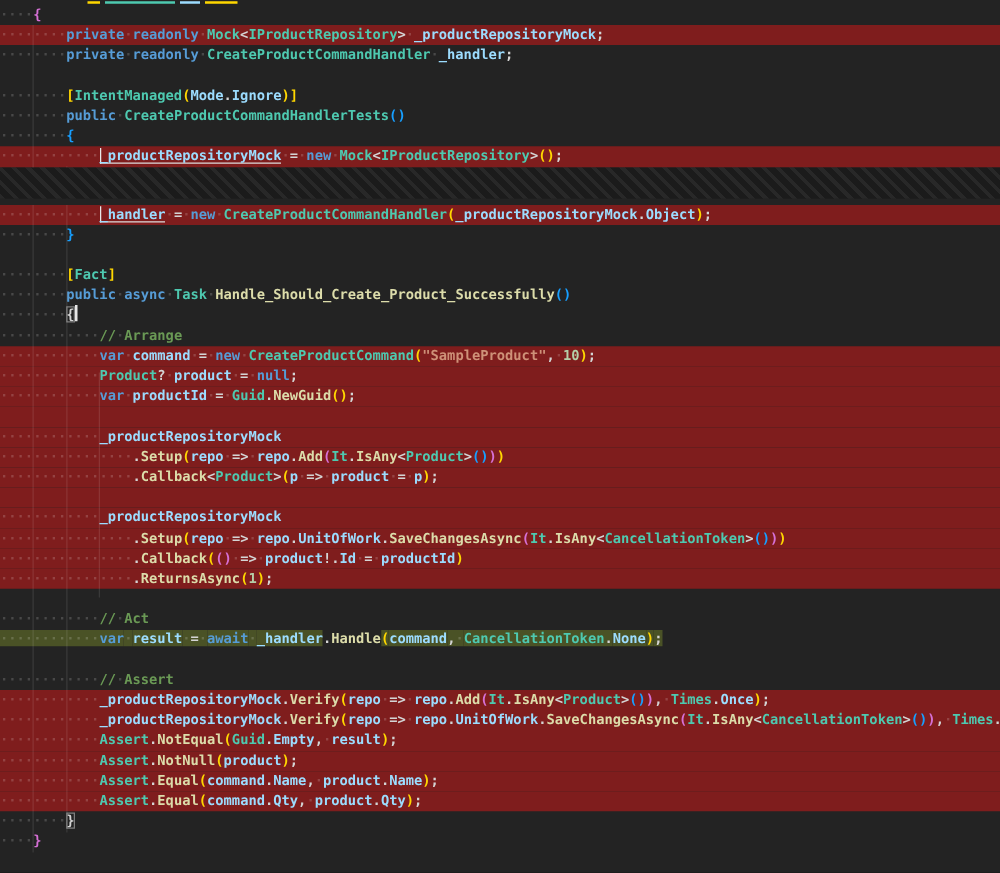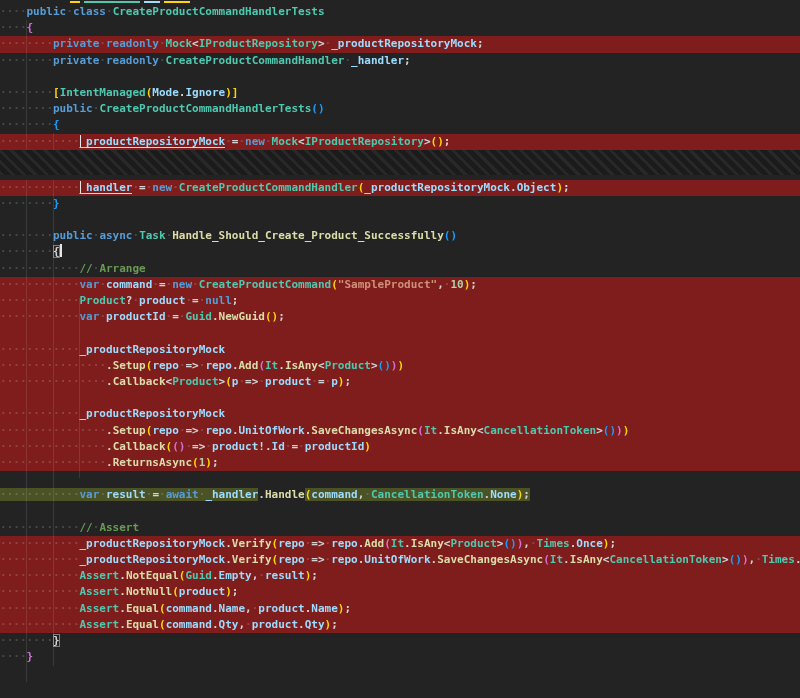--- a/index.html
+++ b/index.html
@@ -44,50 +44,51 @@
 </head>
 <body>
 
 <div id="editor">
     <div class="sliver">
       <div class="mark" style="left: 70px; width: 10px; background: rgb(255, 215, 0);"></div>
       <div class="mark" style="left: 84px; width: 56px; background: rgb(78, 201, 176);"></div>
       <div class="mark" style="left: 144px; width: 16px; background: rgb(156, 220, 254);"></div>
       <div class="mark" style="left: 164px; width: 26px; background: rgb(255, 215, 0);"></div>
     </div>
-    <div class="row"><span class="tok p"><span class="w">·</span><span class="w">·</span><span class="w">·</span><span class="w">·</span></span><span class="tok k">public</span><span class="tok p"><span class="w">·</span></span><span class="tok k">class</span><span class="tok p"><span class="w">·</span></span><span class="tok t">CreateProductCommandHandlerTests</span></div>
     <div class="row"><span class="tok p"><span class="w">·</span><span class="w">·</span><span class="w">·</span><span class="w">·</span></span><span class="tok m">{</span></div>
     <div class="row hl"><span class="tok p"><span class="w">·</span><span class="w">·</span><span class="w">·</span><span class="w">·</span><span class="w">·</span><span class="w">·</span><span class="w">·</span><span class="w">·</span></span><span class="tok k">private</span><span class="tok p"><span class="w">·</span></span><span class="tok k">readonly</span><span class="tok p"><span class="w">·</span></span><span class="tok t">Mock</span><span class="tok p">&lt;</span><span class="tok t">IProductRepository</span><span class="tok p">&gt;<span class="w">·</span></span><span class="tok v">_productRepositoryMock</span><span class="tok p">;</span></div>
     <div class="row"><span class="tok p"><span class="w">·</span><span class="w">·</span><span class="w">·</span><span class="w">·</span><span class="w">·</span><span class="w">·</span><span class="w">·</span><span class="w">·</span></span><span class="tok k">private</span><span class="tok p"><span class="w">·</span></span><span class="tok k">readonly</span><span class="tok p"><span class="w">·</span></span><span class="tok t">CreateProductCommandHandler</span><span class="tok p"><span class="w">·</span></span><span class="tok v">_handler</span><span class="tok p">;</span></div>
     <div class="row"></div>
     <div class="row"><span class="tok p"><span class="w">·</span><span class="w">·</span><span class="w">·</span><span class="w">·</span><span class="w">·</span><span class="w">·</span><span class="w">·</span><span class="w">·</span></span><span class="tok g">[</span><span class="tok t">IntentManaged</span><span class="tok g">(</span><span class="tok v">Mode</span><span class="tok p">.</span><span class="tok v">Ignore</span><span class="tok g">)]</span></div>
     <div class="row"><span class="tok p"><span class="w">·</span><span class="w">·</span><span class="w">·</span><span class="w">·</span><span class="w">·</span><span class="w">·</span><span class="w">·</span><span class="w">·</span></span><span class="tok k">public</span><span class="tok p"><span class="w">·</span></span><span class="tok t">CreateProductCommandHandlerTests</span><span class="tok u">()</span></div>
     <div class="row"><span class="tok p"><span class="w">·</span><span class="w">·</span><span class="w">·</span><span class="w">·</span><span class="w">·</span><span class="w">·</span><span class="w">·</span><span class="w">·</span></span><span class="tok u">{</span></div>
     <div class="row hl"><span class="tok p"><span class="w">·</span><span class="w">·</span><span class="w">·</span><span class="w">·</span><span class="w">·</span><span class="w">·</span><span class="w">·</span><span class="w">·</span><span class="w">·</span><span class="w">·</span><span class="w">·</span><span class="w">·</span></span><span class="tok v dc">_productRepositoryMock</span><span class="tok p"><span class="w">·</span>=<span class="w">·</span></span><span class="tok k">new</span><span class="tok p"><span class="w">·</span></span><span class="tok t">Mock</span><span class="tok p">&lt;</span><span class="tok t">IProductRepository</span><span class="tok p">&gt;</span><span class="tok g">()</span><span class="tok p">;</span></div>
     <div class="hatch" style="height: 25px;"></div>
     <div class="gap"></div>
     <div class="row hl"><span class="tok p"><span class="w">·</span><span class="w">·</span><span class="w">·</span><span class="w">·</span><span class="w">·</span><span class="w">·</span><span class="w">·</span><span class="w">·</span><span class="w">·</span><span class="w">·</span><span class="w">·</span><span class="w">·</span></span><span class="tok v dc">_handler</span><span class="tok p"><span class="w">·</span>=<span class="w">·</span></span><span class="tok k">new</span><span class="tok p"><span class="w">·</span></span><span class="tok t">CreateProductCommandHandler</span><span class="tok g">(</span><span class="tok v">_productRepositoryMock</span><span class="tok p">.</span><span class="tok v">Object</span><span class="tok g">)</span><span class="tok p">;</span></div>
     <div class="row"><span class="tok p"><span class="w">·</span><span class="w">·</span><span class="w">·</span><span class="w">·</span><span class="w">·</span><span class="w">·</span><span class="w">·</span><span class="w">·</span></span><span class="tok u">}</span></div>
     <div class="row"></div>
+    <div class="row"><span class="tok p"><span class="w">·</span><span class="w">·</span><span class="w">·</span><span class="w">·</span><span class="w">·</span><span class="w">·</span><span class="w">·</span><span class="w">·</span></span><span class="tok g">[</span><span class="tok t">Fact</span><span class="tok g">]</span></div>
     <div class="row"><span class="tok p"><span class="w">·</span><span class="w">·</span><span class="w">·</span><span class="w">·</span><span class="w">·</span><span class="w">·</span><span class="w">·</span><span class="w">·</span></span><span class="tok k">public</span><span class="tok p"><span class="w">·</span></span><span class="tok k">async</span><span class="tok p"><span class="w">·</span></span><span class="tok t">Task</span><span class="tok p"><span class="w">·</span></span><span class="tok f">Handle_Should_Create_Product_Successfully</span><span class="tok u">()</span></div>
     <div class="row"><span class="tok p"><span class="w">·</span><span class="w">·</span><span class="w">·</span><span class="w">·</span><span class="w">·</span><span class="w">·</span><span class="w">·</span><span class="w">·</span></span><span class="tok p bx">{</span><span class="cursor"></span></div>
     <div class="row"><span class="tok p"><span class="w">·</span><span class="w">·</span><span class="w">·</span><span class="w">·</span><span class="w">·</span><span class="w">·</span><span class="w">·</span><span class="w">·</span><span class="w">·</span><span class="w">·</span><span class="w">·</span><span class="w">·</span></span><span class="tok c">//<span class="w">·</span>Arrange</span></div>
     <div class="row hl"><span class="tok p"><span class="w">·</span><span class="w">·</span><span class="w">·</span><span class="w">·</span><span class="w">·</span><span class="w">·</span><span class="w">·</span><span class="w">·</span><span class="w">·</span><span class="w">·</span><span class="w">·</span><span class="w">·</span></span><span class="tok k">var</span><span class="tok p"><span class="w">·</span></span><span class="tok v">command</span><span class="tok p"><span class="w">·</span>=<span class="w">·</span></span><span class="tok k">new</span><span class="tok p"><span class="w">·</span></span><span class="tok t">CreateProductCommand</span><span class="tok g">(</span><span class="tok s">"SampleProduct"</span><span class="tok p">,<span class="w">·</span></span><span class="tok n">10</span><span class="tok g">)</span><span class="tok p">;</span></div>
     <div class="row hl"><span class="tok p"><span class="w">·</span><span class="w">·</span><span class="w">·</span><span class="w">·</span><span class="w">·</span><span class="w">·</span><span class="w">·</span><span class="w">·</span><span class="w">·</span><span class="w">·</span><span class="w">·</span><span class="w">·</span></span><span class="tok t">Product</span><span class="tok p">?<span class="w">·</span></span><span class="tok v">product</span><span class="tok p"><span class="w">·</span>=<span class="w">·</span></span><span class="tok k">null</span><span class="tok p">;</span></div>
     <div class="row hl"><span class="tok p"><span class="w">·</span><span class="w">·</span><span class="w">·</span><span class="w">·</span><span class="w">·</span><span class="w">·</span><span class="w">·</span><span class="w">·</span><span class="w">·</span><span class="w">·</span><span class="w">·</span><span class="w">·</span></span><span class="tok k">var</span><span class="tok p"><span class="w">·</span></span><span class="tok v">productId</span><span class="tok p"><span class="w">·</span>=<span class="w">·</span></span><span class="tok t">Guid</span><span class="tok p">.</span><span class="tok f">NewGuid</span><span class="tok g">()</span><span class="tok p">;</span></div>
     <div class="row hl"></div>
     <div class="row hl"><span class="tok p"><span class="w">·</span><span class="w">·</span><span class="w">·</span><span class="w">·</span><span class="w">·</span><span class="w">·</span><span class="w">·</span><span class="w">·</span><span class="w">·</span><span class="w">·</span><span class="w">·</span><span class="w">·</span></span><span class="tok v">_productRepositoryMock</span></div>
     <div class="row hl"><span class="tok p"><span class="w">·</span><span class="w">·</span><span class="w">·</span><span class="w">·</span><span class="w">·</span><span class="w">·</span><span class="w">·</span><span class="w">·</span><span class="w">·</span><span class="w">·</span><span class="w">·</span><span class="w">·</span><span class="w">·</span><span class="w">·</span><span class="w">·</span><span class="w">·</span></span><span class="tok p">.</span><span class="tok f">Setup</span><span class="tok g">(</span><span class="tok v">repo</span><span class="tok p"><span class="w">·</span>=&gt;<span class="w">·</span></span><span class="tok v">repo</span><span class="tok p">.</span><span class="tok f">Add</span><span class="tok m">(</span><span class="tok t">It</span><span class="tok p">.</span><span class="tok f">IsAny</span><span class="tok p">&lt;</span><span class="tok t">Product</span><span class="tok p">&gt;</span><span class="tok u">()</span><span class="tok m">)</span><span class="tok g">)</span></div>
     <div class="row hl"><span class="tok p"><span class="w">·</span><span class="w">·</span><span class="w">·</span><span class="w">·</span><span class="w">·</span><span class="w">·</span><span class="w">·</span><span class="w">·</span><span class="w">·</span><span class="w">·</span><span class="w">·</span><span class="w">·</span><span class="w">·</span><span class="w">·</span><span class="w">·</span><span class="w">·</span></span><span class="tok p">.</span><span class="tok f">Callback</span><span class="tok p">&lt;</span><span class="tok t">Product</span><span class="tok p">&gt;</span><span class="tok g">(</span><span class="tok v">p</span><span class="tok p"><span class="w">·</span>=&gt;<span class="w">·</span></span><span class="tok v">product</span><span class="tok p"><span class="w">·</span>=<span class="w">·</span></span><span class="tok v">p</span><span class="tok g">)</span><span class="tok p">;</span></div>
     <div class="row hl"></div>
     <div class="row hl"><span class="tok p"><span class="w">·</span><span class="w">·</span><span class="w">·</span><span class="w">·</span><span class="w">·</span><span class="w">·</span><span class="w">·</span><span class="w">·</span><span class="w">·</span><span class="w">·</span><span class="w">·</span><span class="w">·</span></span><span class="tok v">_productRepositoryMock</span></div>
     <div class="row hl"><span class="tok p"><span class="w">·</span><span class="w">·</span><span class="w">·</span><span class="w">·</span><span class="w">·</span><span class="w">·</span><span class="w">·</span><span class="w">·</span><span class="w">·</span><span class="w">·</span><span class="w">·</span><span class="w">·</span><span class="w">·</span><span class="w">·</span><span class="w">·</span><span class="w">·</span></span><span class="tok p">.</span><span class="tok f">Setup</span><span class="tok g">(</span><span class="tok v">repo</span><span class="tok p"><span class="w">·</span>=&gt;<span class="w">·</span></span><span class="tok v">repo</span><span class="tok p">.</span><span class="tok v">UnitOfWork</span><span class="tok p">.</span><span class="tok f">SaveChangesAsync</span><span class="tok m">(</span><span class="tok t">It</span><span class="tok p">.</span><span class="tok f">IsAny</span><span class="tok p">&lt;</span><span class="tok t">CancellationToken</span><span class="tok p">&gt;</span><span class="tok u">()</span><span class="tok m">)</span><span class="tok g">)</span></div>
     <div class="row hl"><span class="tok p"><span class="w">·</span><span class="w">·</span><span class="w">·</span><span class="w">·</span><span class="w">·</span><span class="w">·</span><span class="w">·</span><span class="w">·</span><span class="w">·</span><span class="w">·</span><span class="w">·</span><span class="w">·</span><span class="w">·</span><span class="w">·</span><span class="w">·</span><span class="w">·</span></span><span class="tok p">.</span><span class="tok f">Callback</span><span class="tok g">(</span><span class="tok m">()</span><span class="tok p"><span class="w">·</span>=&gt;<span class="w">·</span></span><span class="tok v">product</span><span class="tok p">!.</span><span class="tok v">Id</span><span class="tok p"><span class="w">·</span>=<span class="w">·</span></span><span class="tok v">productId</span><span class="tok g">)</span></div>
     <div class="row hl"><span class="tok p"><span class="w">·</span><span class="w">·</span><span class="w">·</span><span class="w">·</span><span class="w">·</span><span class="w">·</span><span class="w">·</span><span class="w">·</span><span class="w">·</span><span class="w">·</span><span class="w">·</span><span class="w">·</span><span class="w">·</span><span class="w">·</span><span class="w">·</span><span class="w">·</span></span><span class="tok p">.</span><span class="tok f">ReturnsAsync</span><span class="tok g">(</span><span class="tok n">1</span><span class="tok g">)</span><span class="tok p">;</span></div>
     <div class="row"></div>
+    <div class="row"><span class="tok p"><span class="w">·</span><span class="w">·</span><span class="w">·</span><span class="w">·</span><span class="w">·</span><span class="w">·</span><span class="w">·</span><span class="w">·</span><span class="w">·</span><span class="w">·</span><span class="w">·</span><span class="w">·</span></span><span class="tok c">//<span class="w">·</span>Act</span></div>
     <div class="row"><span class="tok p sg"><span class="w">·</span><span class="w">·</span><span class="w">·</span><span class="w">·</span><span class="w">·</span><span class="w">·</span><span class="w">·</span><span class="w">·</span><span class="w">·</span><span class="w">·</span><span class="w">·</span><span class="w">·</span></span><span class="tok k sg">var</span><span class="tok p sg"><span class="w">·</span></span><span class="tok v sg">result</span><span class="tok p sg"><span class="w">·</span>=<span class="w">·</span></span><span class="tok k sg">await</span><span class="tok p sg"><span class="w">·</span></span><span class="tok v sg">_handler</span><span class="tok p">.</span><span class="tok f">Handle</span><span class="tok g sg">(</span><span class="tok v sg">command</span><span class="tok p sg">,<span class="w">·</span></span><span class="tok t sg">CancellationToken</span><span class="tok p sg">.</span><span class="tok v sg">None</span><span class="tok g sg">)</span><span class="tok p sg">;</span></div>
     <div class="row"></div>
     <div class="row"><span class="tok p"><span class="w">·</span><span class="w">·</span><span class="w">·</span><span class="w">·</span><span class="w">·</span><span class="w">·</span><span class="w">·</span><span class="w">·</span><span class="w">·</span><span class="w">·</span><span class="w">·</span><span class="w">·</span></span><span class="tok c">//<span class="w">·</span>Assert</span></div>
     <div class="row hl"><span class="tok p"><span class="w">·</span><span class="w">·</span><span class="w">·</span><span class="w">·</span><span class="w">·</span><span class="w">·</span><span class="w">·</span><span class="w">·</span><span class="w">·</span><span class="w">·</span><span class="w">·</span><span class="w">·</span></span><span class="tok v">_productRepositoryMock</span><span class="tok p">.</span><span class="tok f">Verify</span><span class="tok g">(</span><span class="tok v">repo</span><span class="tok p"><span class="w">·</span>=&gt;<span class="w">·</span></span><span class="tok v">repo</span><span class="tok p">.</span><span class="tok f">Add</span><span class="tok m">(</span><span class="tok t">It</span><span class="tok p">.</span><span class="tok f">IsAny</span><span class="tok p">&lt;</span><span class="tok t">Product</span><span class="tok p">&gt;</span><span class="tok u">()</span><span class="tok m">)</span><span class="tok p">,<span class="w">·</span></span><span class="tok t">Times</span><span class="tok p">.</span><span class="tok v">Once</span><span class="tok g">)</span><span class="tok p">;</span></div>
     <div class="row hl"><span class="tok p"><span class="w">·</span><span class="w">·</span><span class="w">·</span><span class="w">·</span><span class="w">·</span><span class="w">·</span><span class="w">·</span><span class="w">·</span><span class="w">·</span><span class="w">·</span><span class="w">·</span><span class="w">·</span></span><span class="tok v">_productRepositoryMock</span><span class="tok p">.</span><span class="tok f">Verify</span><span class="tok g">(</span><span class="tok v">repo</span><span class="tok p"><span class="w">·</span>=&gt;<span class="w">·</span></span><span class="tok v">repo</span><span class="tok p">.</span><span class="tok v">UnitOfWork</span><span class="tok p">.</span><span class="tok f">SaveChangesAsync</span><span class="tok m">(</span><span class="tok t">It</span><span class="tok p">.</span><span class="tok f">IsAny</span><span class="tok p">&lt;</span><span class="tok t">CancellationToken</span><span class="tok p">&gt;</span><span class="tok u">()</span><span class="tok m">)</span><span class="tok p">,<span class="w">·</span></span><span class="tok t">Times</span><span class="tok p">.</span></div>
     <div class="row hl"><span class="tok p"><span class="w">·</span><span class="w">·</span><span class="w">·</span><span class="w">·</span><span class="w">·</span><span class="w">·</span><span class="w">·</span><span class="w">·</span><span class="w">·</span><span class="w">·</span><span class="w">·</span><span class="w">·</span></span><span class="tok t">Assert</span><span class="tok p">.</span><span class="tok f">NotEqual</span><span class="tok g">(</span><span class="tok t">Guid</span><span class="tok p">.</span><span class="tok v">Empty</span><span class="tok p">,<span class="w">·</span></span><span class="tok v">result</span><span class="tok g">)</span><span class="tok p">;</span></div>
     <div class="row hl"><span class="tok p"><span class="w">·</span><span class="w">·</span><span class="w">·</span><span class="w">·</span><span class="w">·</span><span class="w">·</span><span class="w">·</span><span class="w">·</span><span class="w">·</span><span class="w">·</span><span class="w">·</span><span class="w">·</span></span><span class="tok t">Assert</span><span class="tok p">.</span><span class="tok f">NotNull</span><span class="tok g">(</span><span class="tok v">product</span><span class="tok g">)</span><span class="tok p">;</span></div>
     <div class="row hl"><span class="tok p"><span class="w">·</span><span class="w">·</span><span class="w">·</span><span class="w">·</span><span class="w">·</span><span class="w">·</span><span class="w">·</span><span class="w">·</span><span class="w">·</span><span class="w">·</span><span class="w">·</span><span class="w">·</span></span><span class="tok t">Assert</span><span class="tok p">.</span><span class="tok f">Equal</span><span class="tok g">(</span><span class="tok v">command</span><span class="tok p">.</span><span class="tok v">Name</span><span class="tok p">,<span class="w">·</span></span><span class="tok v">product</span><span class="tok p">.</span><span class="tok v">Name</span><span class="tok g">)</span><span class="tok p">;</span></div>
     <div class="row hl"><span class="tok p"><span class="w">·</span><span class="w">·</span><span class="w">·</span><span class="w">·</span><span class="w">·</span><span class="w">·</span><span class="w">·</span><span class="w">·</span><span class="w">·</span><span class="w">·</span><span class="w">·</span><span class="w">·</span></span><span class="tok t">Assert</span><span class="tok p">.</span><span class="tok f">Equal</span><span class="tok g">(</span><span class="tok v">command</span><span class="tok p">.</span><span class="tok v">Qty</span><span class="tok p">,<span class="w">·</span></span><span class="tok v">product</span><span class="tok p">.</span><span class="tok v">Qty</span><span class="tok g">)</span><span class="tok p">;</span></div>
     <div class="row"><span class="tok p"><span class="w">·</span><span class="w">·</span><span class="w">·</span><span class="w">·</span><span class="w">·</span><span class="w">·</span><span class="w">·</span><span class="w">·</span></span><span class="tok p bx">}</span></div>

